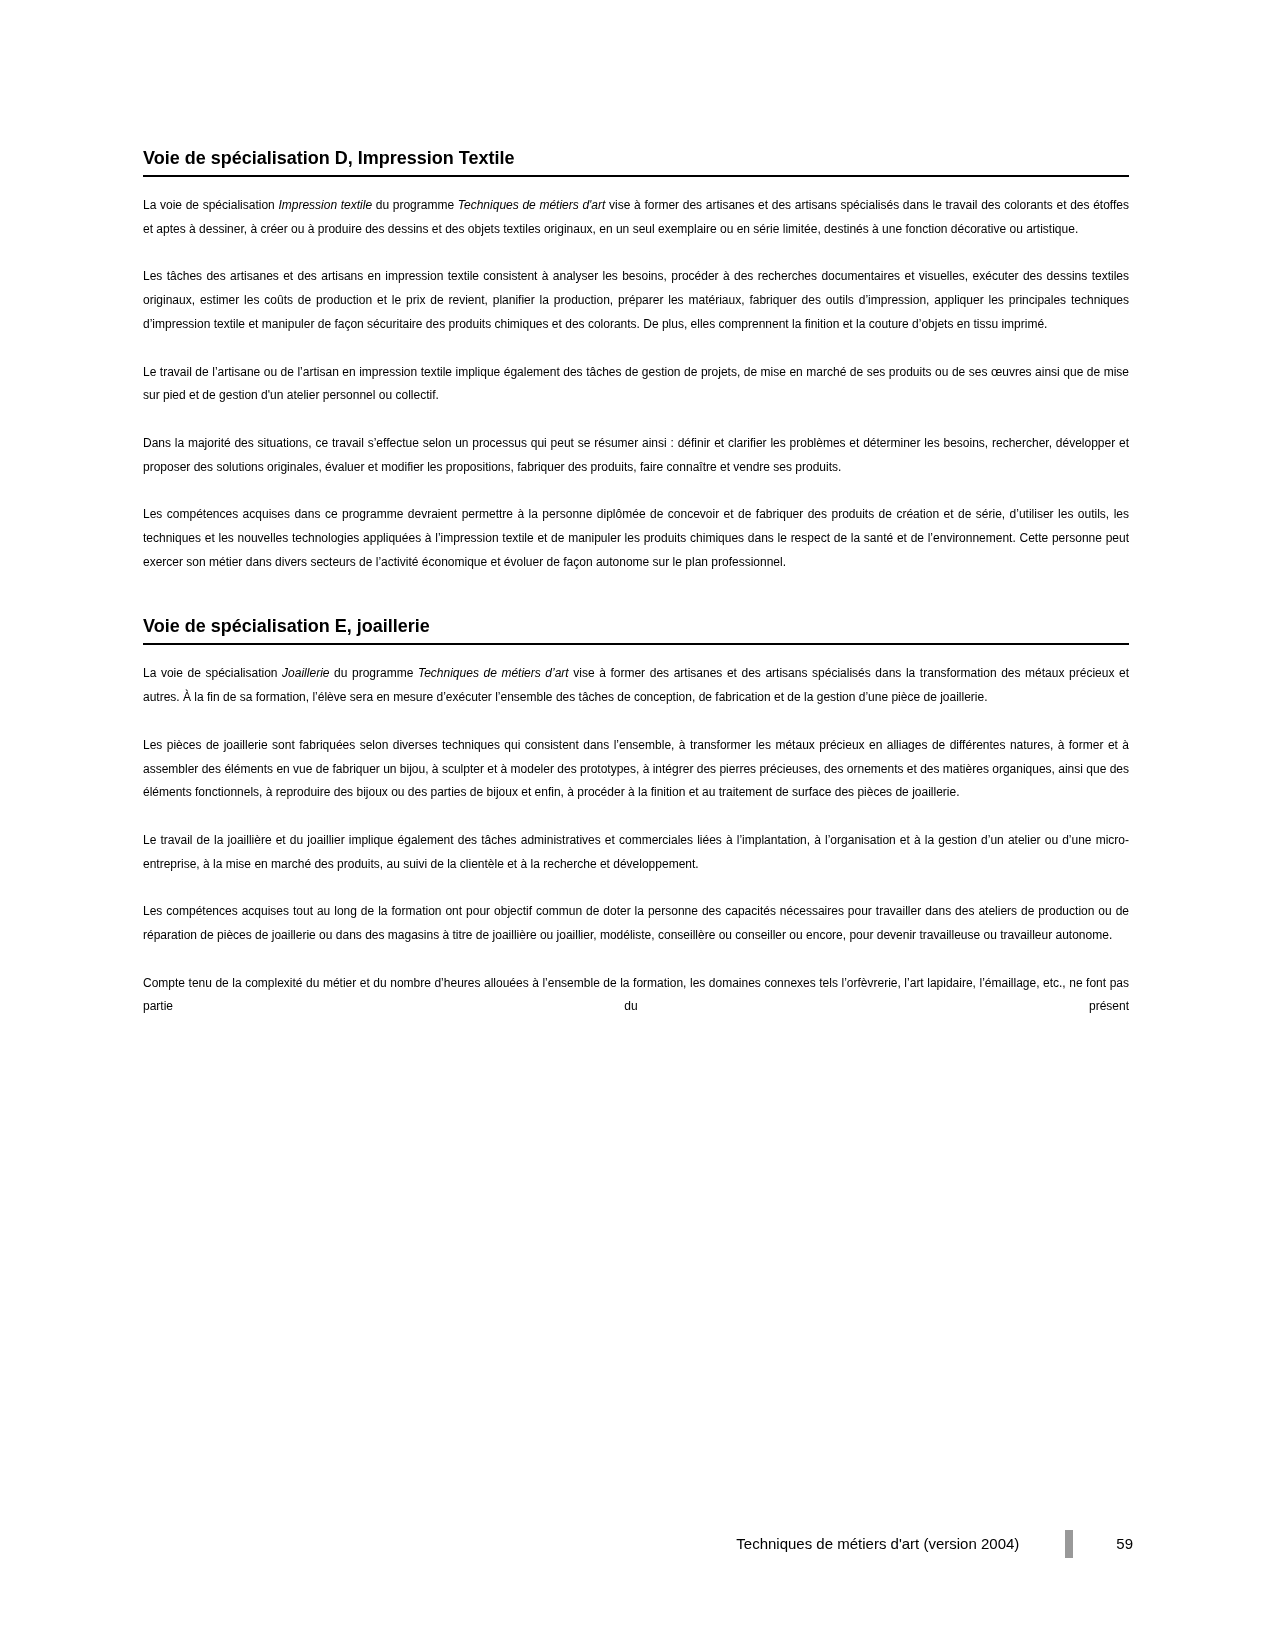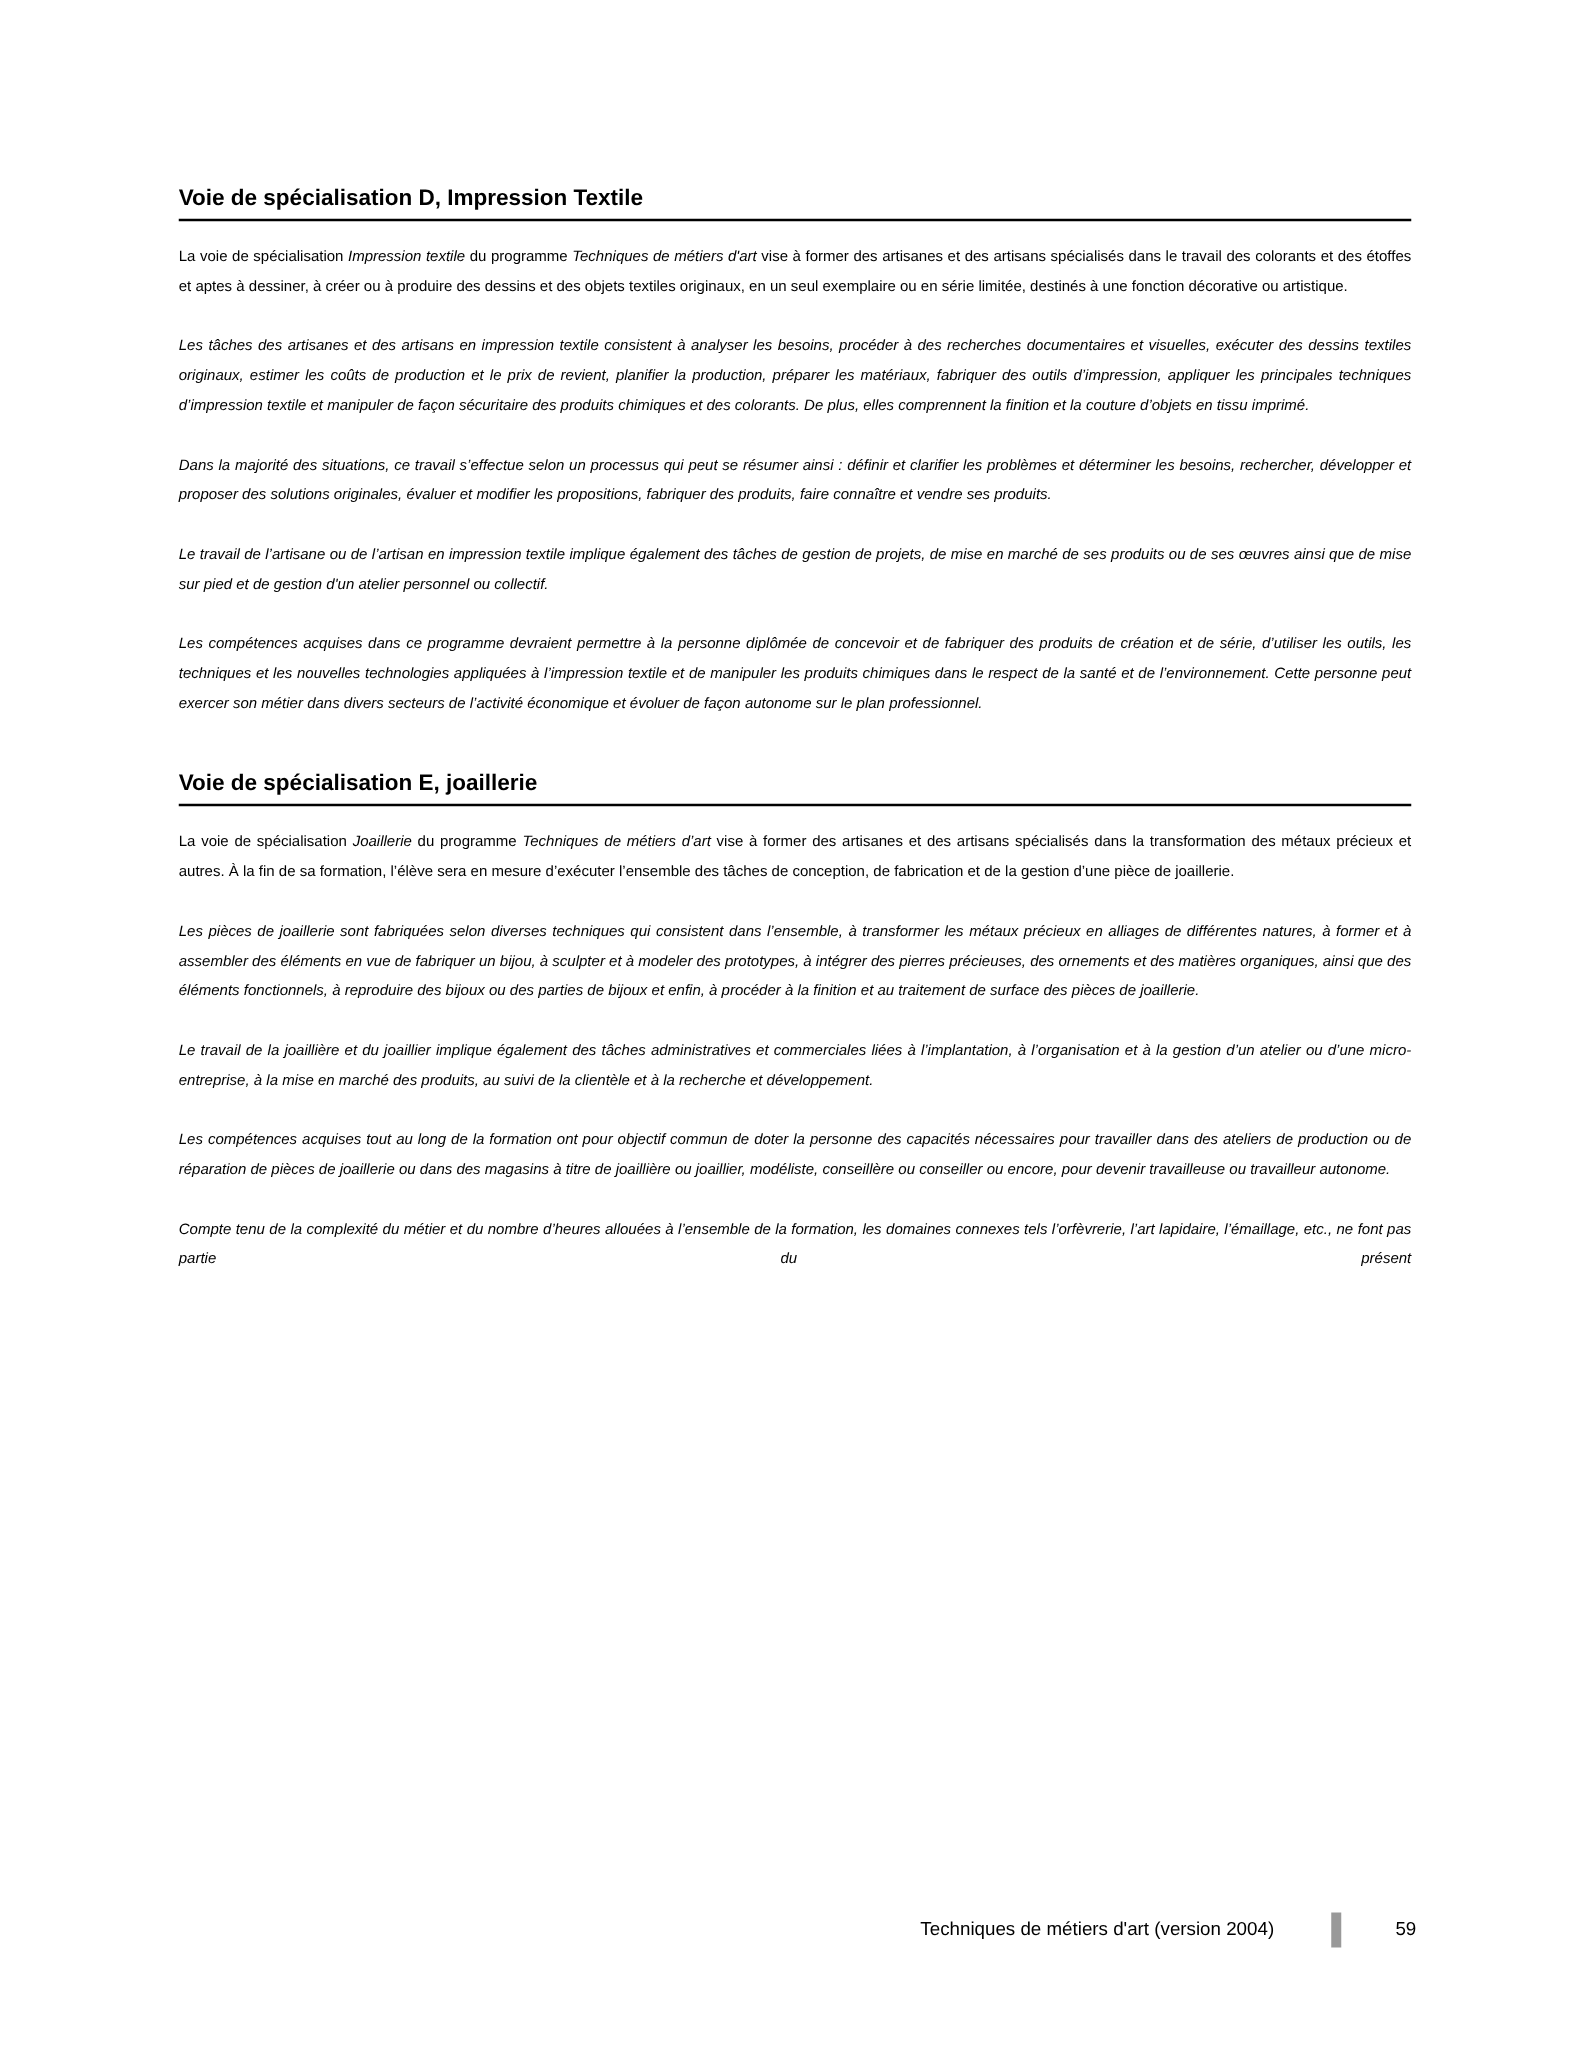--- a/index.html
+++ b/index.html
@@ -40,21 +40,20 @@
   }
   p.body-par {
     margin: 17px 0 0 0;
     font-size: 12px;
     line-height: 23.7px;
     text-align: justify;
     color: #000000;
   }
   p.body-par + p.body-par {
     margin-top: 24px;
-    font-style: italic;
   }
   p.body-par em {
     font-style: italic;
   }
   
   p.continued {
     text-align-last: justify;
   }
   .footer {
     position: absolute;
@@ -86,22 +85,22 @@
 
 <div class="page">
 
   <div class="content">
 
     <section class="section">
       <h2 class="section-heading">Voie de spécialisation D, Impression Textile</h2>
       <hr class="heading-rule">
       <p class="body-par"><span>La voie de spécialisation </span><em>Impression textile</em><span> du programme </span><em>Techniques de métiers d'art</em><span> vise à former des artisanes et des artisans spécialisés dans le travail des colorants et des étoffes et aptes à dessiner, à créer ou à produire des dessins et des objets textiles originaux, en un seul exemplaire ou en série limitée, destinés à une fonction décorative ou artistique.</span></p>
       <p class="body-par"><span>Les tâches des artisanes et des artisans en impression textile consistent à analyser les besoins, procéder à des recherches documentaires et visuelles, exécuter des dessins textiles originaux, estimer les coûts de production et le prix de revient, planifier la production, préparer les matériaux, fabriquer des outils d’impression, appliquer les principales techniques d’impression textile et manipuler de façon sécuritaire des produits chimiques et des colorants.  De plus, elles comprennent la finition et la couture d’objets en tissu imprimé.</span></p>
+      <p class="body-par"><span>Le travail de l’artisane ou de l’artisan en impression textile implique également des tâches de gestion de projets, de mise en marché de ses produits ou de ses œuvres ainsi que de mise sur pied et de gestion d'un atelier personnel ou collectif.</span></p>
       <p class="body-par"><span>Dans la majorité des situations, ce travail s’effectue selon un processus qui peut se résumer ainsi : définir et clarifier les problèmes et déterminer les besoins, rechercher, développer et proposer des solutions originales, évaluer et modifier les propositions, fabriquer des produits, faire connaître et vendre ses produits.</span></p>
-      <p class="body-par"><span>Le travail de l’artisane ou de l’artisan en impression textile implique également des tâches de gestion de projets, de mise en marché de ses produits ou de ses œuvres ainsi que de mise sur pied et de gestion d'un atelier personnel ou collectif.</span></p>
       <p class="body-par"><span>Les compétences acquises dans ce programme devraient permettre à la personne diplômée de concevoir et de fabriquer des produits de création et de série, d’utiliser les outils, les techniques et les nouvelles technologies appliquées à l’impression textile et de manipuler les produits chimiques dans le respect de la santé et de l’environnement. Cette personne peut exercer son métier dans divers secteurs de l’activité économique et évoluer de façon autonome sur le plan professionnel.</span></p>
     </section>
 
     <section class="section">
       <h2 class="section-heading">Voie de spécialisation E, joaillerie</h2>
       <hr class="heading-rule">
       <p class="body-par"><span>La voie de spécialisation </span><em>Joaillerie</em><span> du programme </span><em>Techniques de métiers d’art</em><span> vise à former des artisanes et des artisans spécialisés dans la transformation des métaux précieux et autres.  À la fin de sa formation, l’élève sera en mesure d’exécuter l’ensemble des tâches de conception, de fabrication et de la gestion d’une pièce de joaillerie.</span></p>
       <p class="body-par"><span>Les pièces de joaillerie sont fabriquées selon diverses techniques qui consistent dans l’ensemble, à transformer les métaux précieux en alliages de différentes natures, à former et à assembler des éléments en vue de fabriquer un bijou, à sculpter et à modeler des prototypes, à intégrer des pierres précieuses, des ornements et des matières organiques, ainsi que des éléments fonctionnels, à reproduire des bijoux ou des parties de bijoux et enfin, à procéder à la finition et au traitement de surface des pièces de joaillerie.</span></p>
       <p class="body-par"><span>Le travail de la joaillière et du joaillier implique également des tâches administratives et commerciales liées à l’implantation, à l’organisation et à la gestion d’un atelier ou d’une micro-entreprise, à la mise en marché des produits, au suivi de la clientèle et à la recherche et développement.</span></p>
       <p class="body-par"><span>Les compétences acquises tout au long de la formation ont pour objectif commun de doter la personne des capacités nécessaires pour travailler dans des ateliers de production ou de réparation de pièces de joaillerie ou dans des magasins à titre de joaillière ou joaillier, modéliste, conseillère ou conseiller ou encore, pour devenir travailleuse ou travailleur autonome.</span></p>

